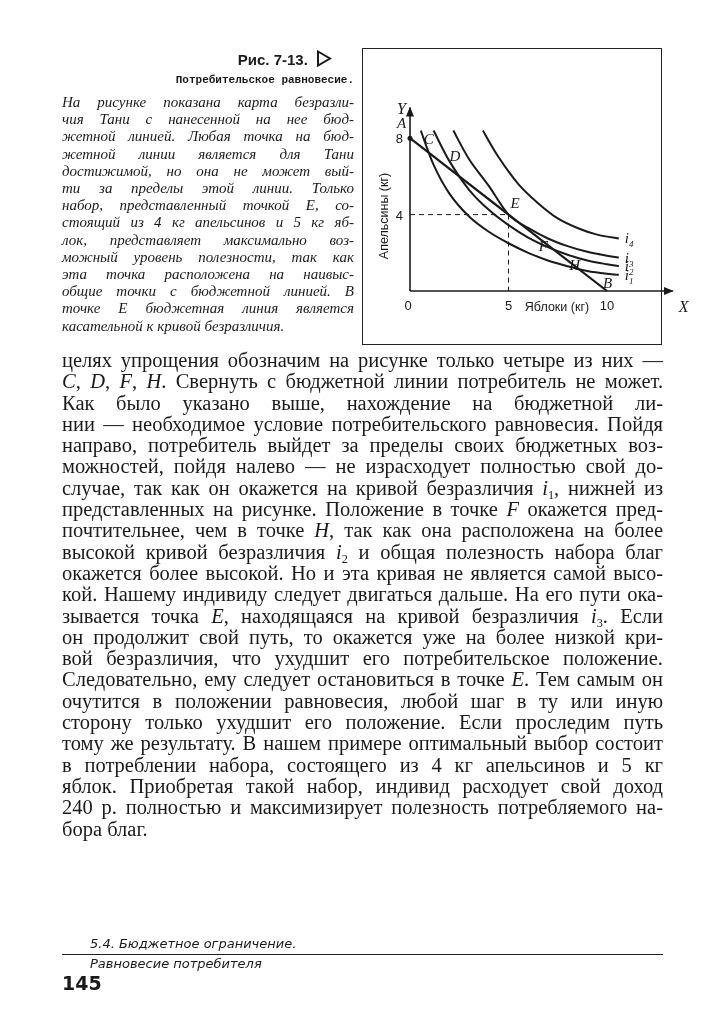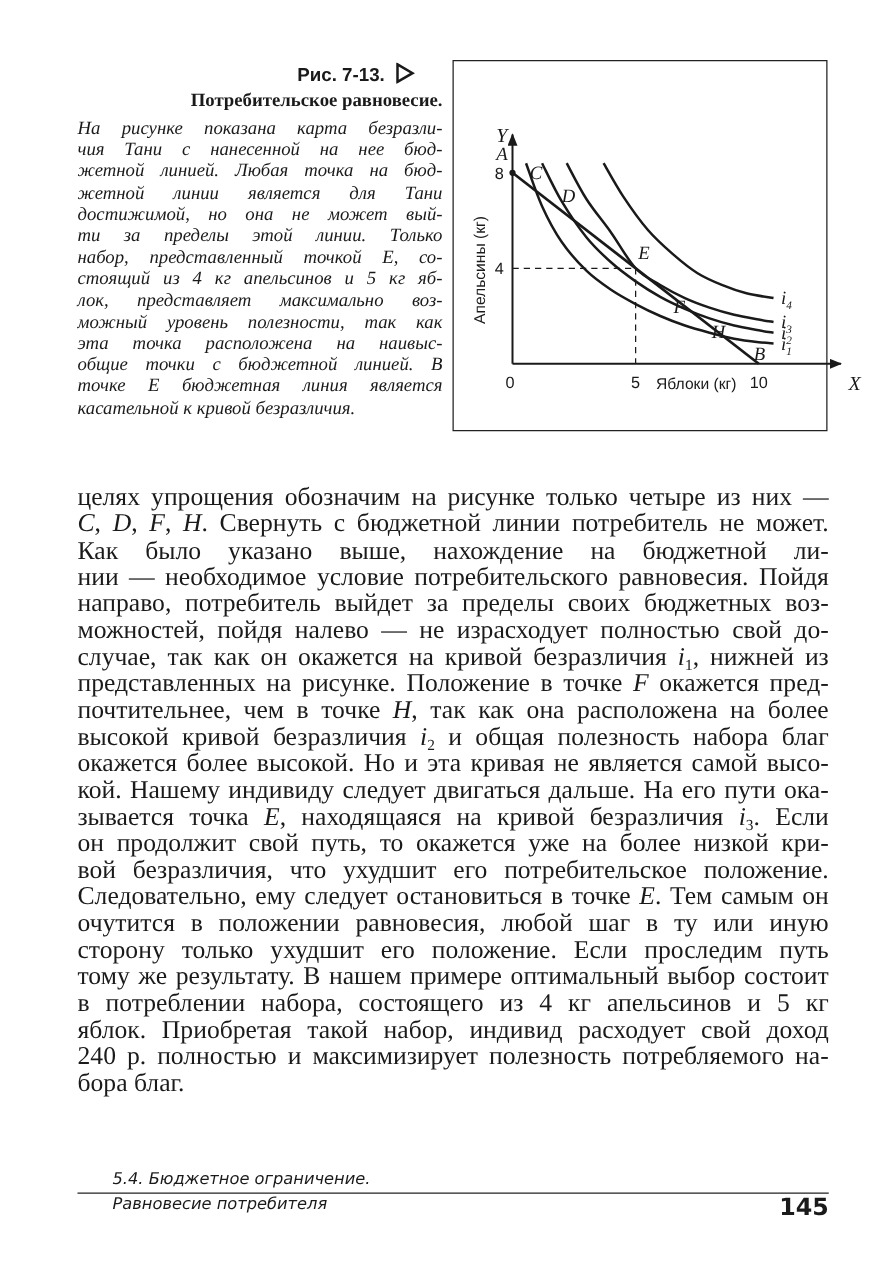--- a/index.html
+++ b/index.html
@@ -1,30 +1,30 @@
 <!DOCTYPE html>
 <html><head>
 <meta charset="utf-8">
 <style>
   html, body { margin:0; padding:0; background:#ffffff; }
   body { width:705px; height:1024px; position:relative; overflow:hidden; color:#1a1a1a; }
   .caption { position:absolute; left:62px; top:50px; width:292px; }
   .fig-label { font-family:"Liberation Sans", sans-serif; font-weight:bold; font-size:15px; text-align:right; line-height:20px; margin-right:22px; }
   .fig-arrow { display:inline-block; vertical-align:-2px; margin-left:4px; }
-  .fig-title { font-family:Liberation Serif, serif; font-weight:bold; font-size:15px; text-align:right; line-height:20px; }
+  .fig-title { font-family:Liberation Mono, monospace; font-weight:bold; font-size:11px; text-align:right; line-height:20px; }
   .fig-desc { font-family:"Liberation Serif", serif; font-style:italic; font-size:15px; line-height:17.2px; text-align:justify; margin-top:4px; hyphens:manual; }
   .figure-box { position:absolute; left:362px; top:48px; width:300px; height:297px; border:1.4px solid #222; box-sizing:border-box; }
   .figure-box svg { position:absolute; left:-362px; top:-48px; }
-  .body-text { position:absolute; left:62px; top:388px; width:601px; font-family:"Liberation Serif", serif; font-size:20.5px; line-height:21.3px; text-align:justify; }
+  .body-text { position:absolute; left:62px; top:350px; width:601px; font-family:"Liberation Serif", serif; font-size:20.5px; line-height:21.3px; text-align:justify; }
   .body-text .ln { display:block; text-align:justify; text-align-last:justify; white-space:nowrap; }
   .body-text .ln.last { text-align-last:left; }
   .footer { position:absolute; left:62px; top:936px; width:601px; font-family:"DejaVu Sans", sans-serif; }
   .footer-chapter { font-style:italic; font-size:13px; line-height:16px; margin-left:28px; }
   .footer-rule { height:0; border-top:1.5px solid #222; margin-top:2px; }
-  .footer-row { display:flex; justify-content:space-between; align-items:flex-start; }
+  .footer-row { display:flex; justify-content:space-between; align-items:flex-start;flex-direction:column; }
   .footer-section { font-style:italic; font-size:13px; line-height:17px; margin-left:28px; }
   .page-num { font-family:"DejaVu Sans", sans-serif; font-weight:bold; font-size:19px; line-height:22px; }
   i.v { font-style:italic; }
   sub { font-size:0.6em; vertical-align:-0.35em; line-height:0; }
   svg text { font-family:"Liberation Serif", serif; }
 </style>
 </head>
 <body>
 
 <div class="caption">

